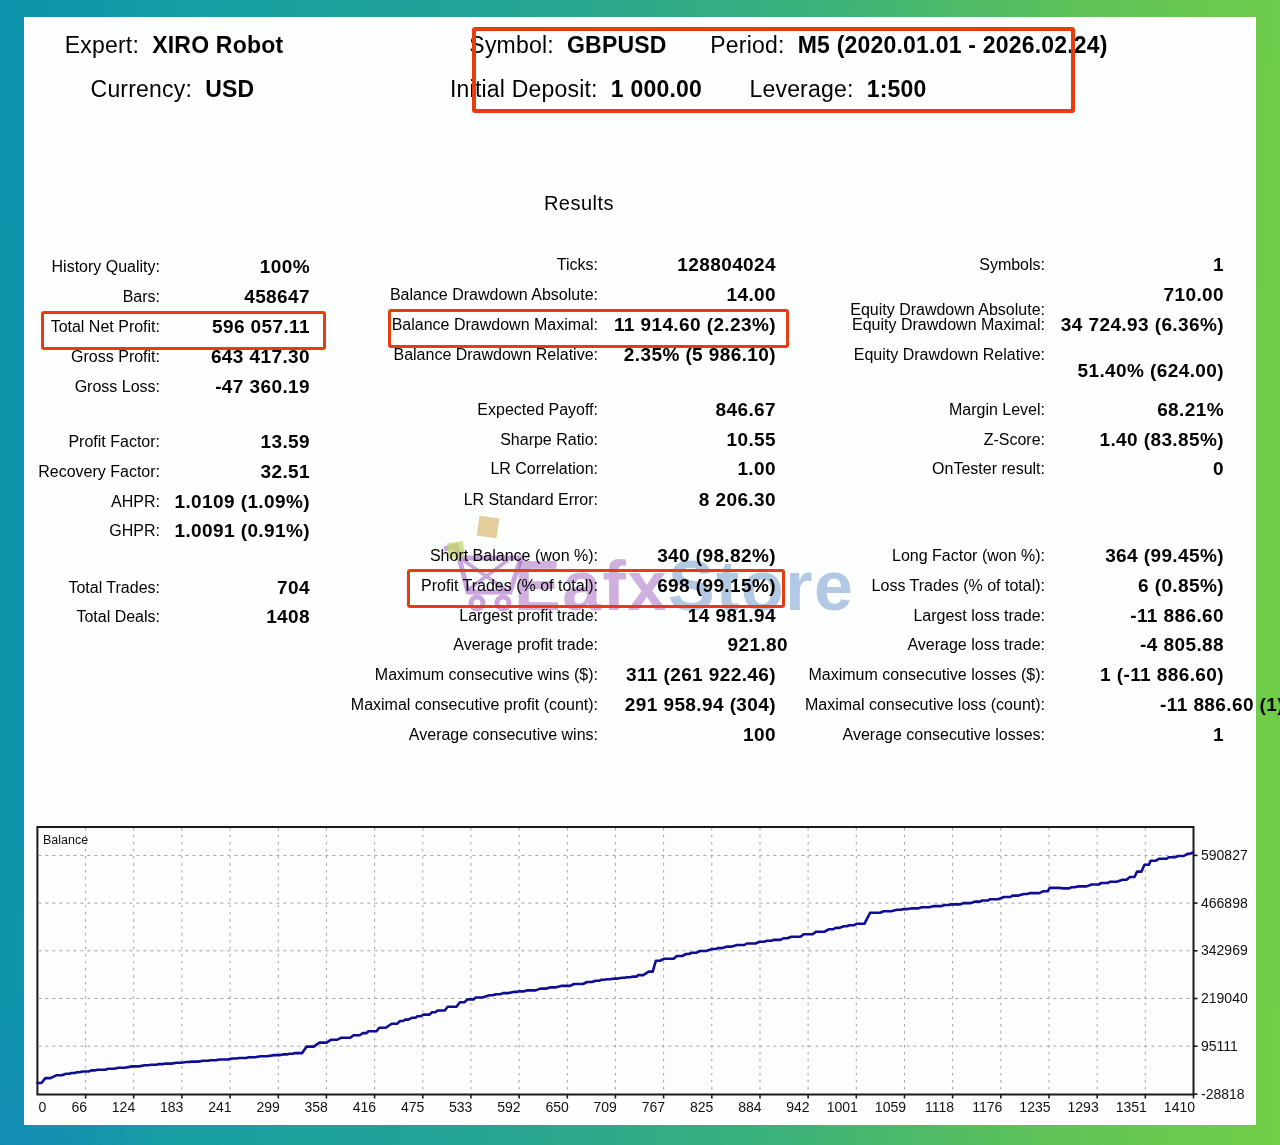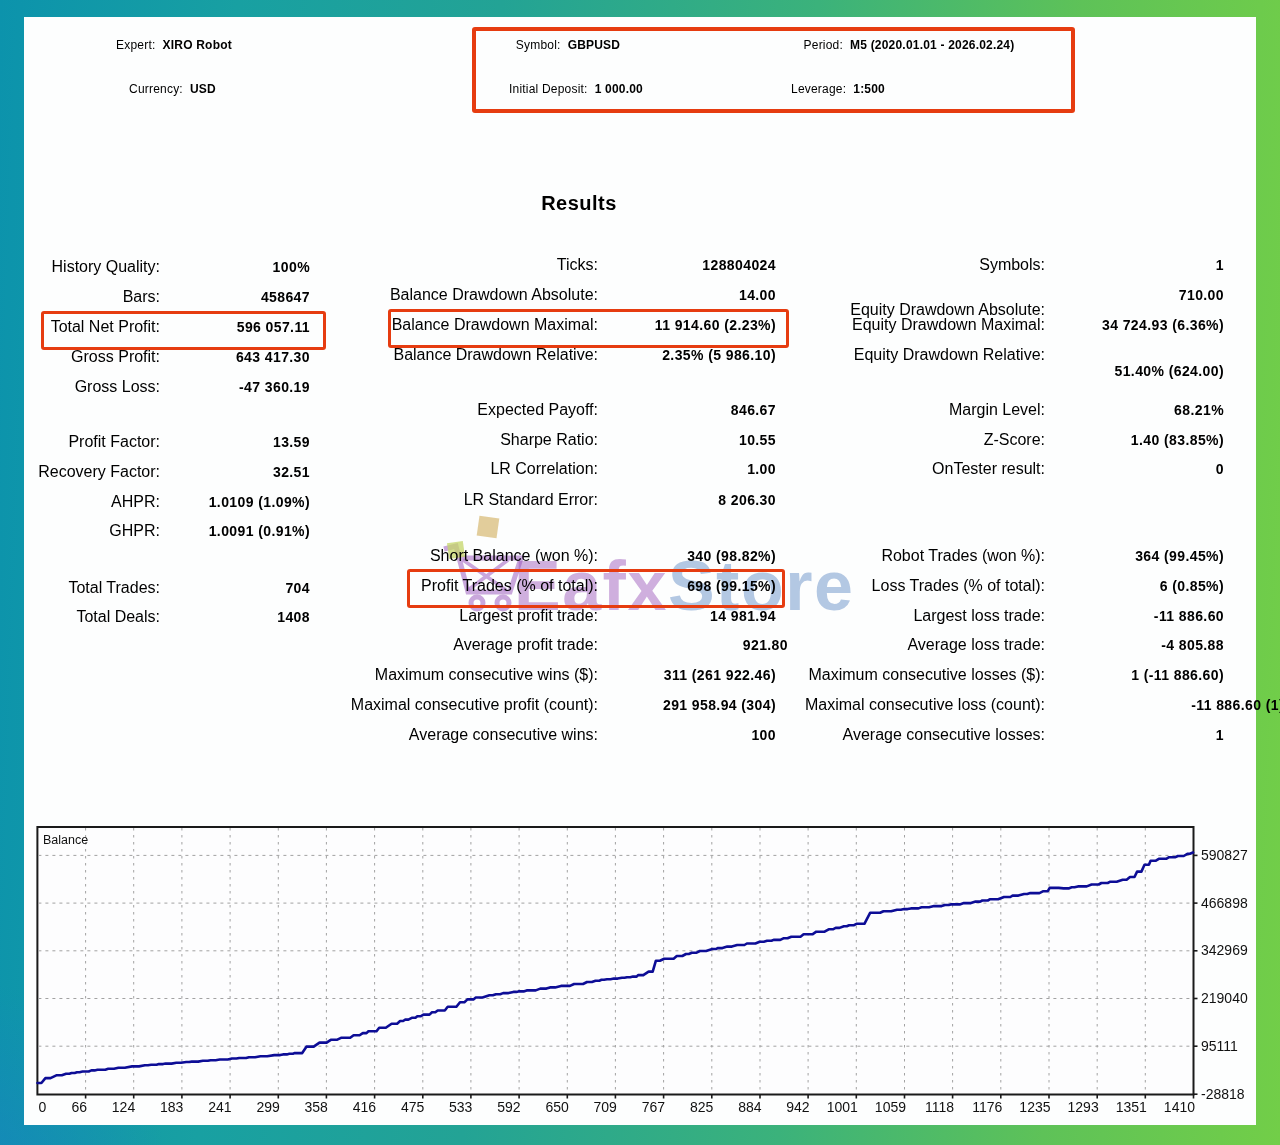--- a/index.html
+++ b/index.html
@@ -1,23 +1,23 @@
 <!DOCTYPE html>
 <html><head><meta charset="utf-8">
 <style>
 html,body{margin:0;padding:0}
 body{width:1280px;height:1145px;position:relative;overflow:hidden;
  background:radial-gradient(circle 300px at -40px 1190px,rgba(30,120,205,0.5) 0%,rgba(30,120,205,0) 70%),linear-gradient(92deg,#0c93ac 0%,#18a0a2 18%,#23a395 38%,#3bb27b 62%,#5ec258 82%,#72ce48 100%);
  font-family:"Liberation Sans",sans-serif;color:#000}
 .white{position:absolute;left:24px;top:17px;width:1232px;height:1108px;background:#fdfefe}
-.pair{position:absolute;font-size:12px;line-height:20px;white-space:nowrap;transform:translateX(-50%);letter-spacing:0.2px}
+.pair{position:absolute;font-size:23px;line-height:20px;white-space:nowrap;transform:translateX(-50%);letter-spacing:0.2px}
 .lab{position:absolute;font-size:16px;line-height:20px;text-align:right;white-space:nowrap}
-.val{position:absolute;font-size:14px;line-height:20px;text-align:right;white-space:nowrap;font-weight:bold;letter-spacing:0.4px}
+.val{position:absolute;font-size:19px;line-height:20px;text-align:right;white-space:nowrap;font-weight:bold;letter-spacing:0.4px}
 .obox{position:absolute;border:4px solid #e63c10;border-radius:3px}
-.results{position:absolute;left:579px;top:192px;transform:translateX(-50%);font-size:20px;font-weight:bold;letter-spacing:0.5px}
+.results{position:absolute;left:579px;top:192px;transform:translateX(-50%);font-size:20px;font-weight:normal;letter-spacing:0.5px}
 .wm{position:absolute;left:514px;top:551px;font-size:70px;line-height:70px;font-weight:bold;letter-spacing:1.5px;white-space:nowrap}
 .wm .p{color:rgba(150,80,185,0.45)}
 .wm .b{color:rgba(105,145,200,0.5)}
 </style></head>
 <body>
 <div class="white"></div>
 <div class="wm"><span class="p">Eafx</span><span class="b">Store</span></div>
 <svg width="1280" height="1145" viewBox="0 0 1280 1145" style="position:absolute;left:0;top:0">
 <g stroke="rgba(150,80,185,0.5)" stroke-width="5" fill="none">
 <path d="M444 549 L456 546 L468 592 L510 592 L521 558 L460 558"></path>
@@ -94,21 +94,21 @@
 <div class="lab" style="left:715px;top:314.5px;width:330px">Equity Drawdown Maximal:</div>
 <div class="val" style="left:1004px;top:314.5px;width:220px">34 724.93 (6.36%)</div>
 <div class="lab" style="left:715px;top:344.5px;width:330px">Equity Drawdown Relative:</div>
 <div class="val" style="left:1004px;top:361px;width:220px">51.40% (624.00)</div>
 <div class="lab" style="left:715px;top:399.5px;width:330px">Margin Level:</div>
 <div class="val" style="left:1004px;top:399.5px;width:220px">68.21%</div>
 <div class="lab" style="left:715px;top:429.5px;width:330px">Z-Score:</div>
 <div class="val" style="left:1004px;top:429.5px;width:220px">1.40 (83.85%)</div>
 <div class="lab" style="left:715px;top:459px;width:330px">OnTester result:</div>
 <div class="val" style="left:1004px;top:459px;width:220px">0</div>
-<div class="lab" style="left:715px;top:545.5px;width:330px">Robot Trades (won %):</div>
+<div class="lab" style="left:715px;top:545.5px;width:330px">Long Factor (won %):</div>
 <div class="val" style="left:1004px;top:545.5px;width:220px">364 (99.45%)</div>
 <div class="lab" style="left:715px;top:575.5px;width:330px">Loss Trades (% of total):</div>
 <div class="val" style="left:1004px;top:575.5px;width:220px">6 (0.85%)</div>
 <div class="lab" style="left:715px;top:605.5px;width:330px">Largest loss trade:</div>
 <div class="val" style="left:1004px;top:605.5px;width:220px">-11 886.60</div>
 <div class="lab" style="left:715px;top:635px;width:330px">Average loss trade:</div>
 <div class="val" style="left:1004px;top:635px;width:220px">-4 805.88</div>
 <div class="lab" style="left:715px;top:665px;width:330px">Maximum consecutive losses ($):</div>
 <div class="val" style="left:1004px;top:665px;width:220px">1 (-11 886.60)</div>
 <div class="lab" style="left:715px;top:695px;width:330px">Maximal consecutive loss (count):</div>

